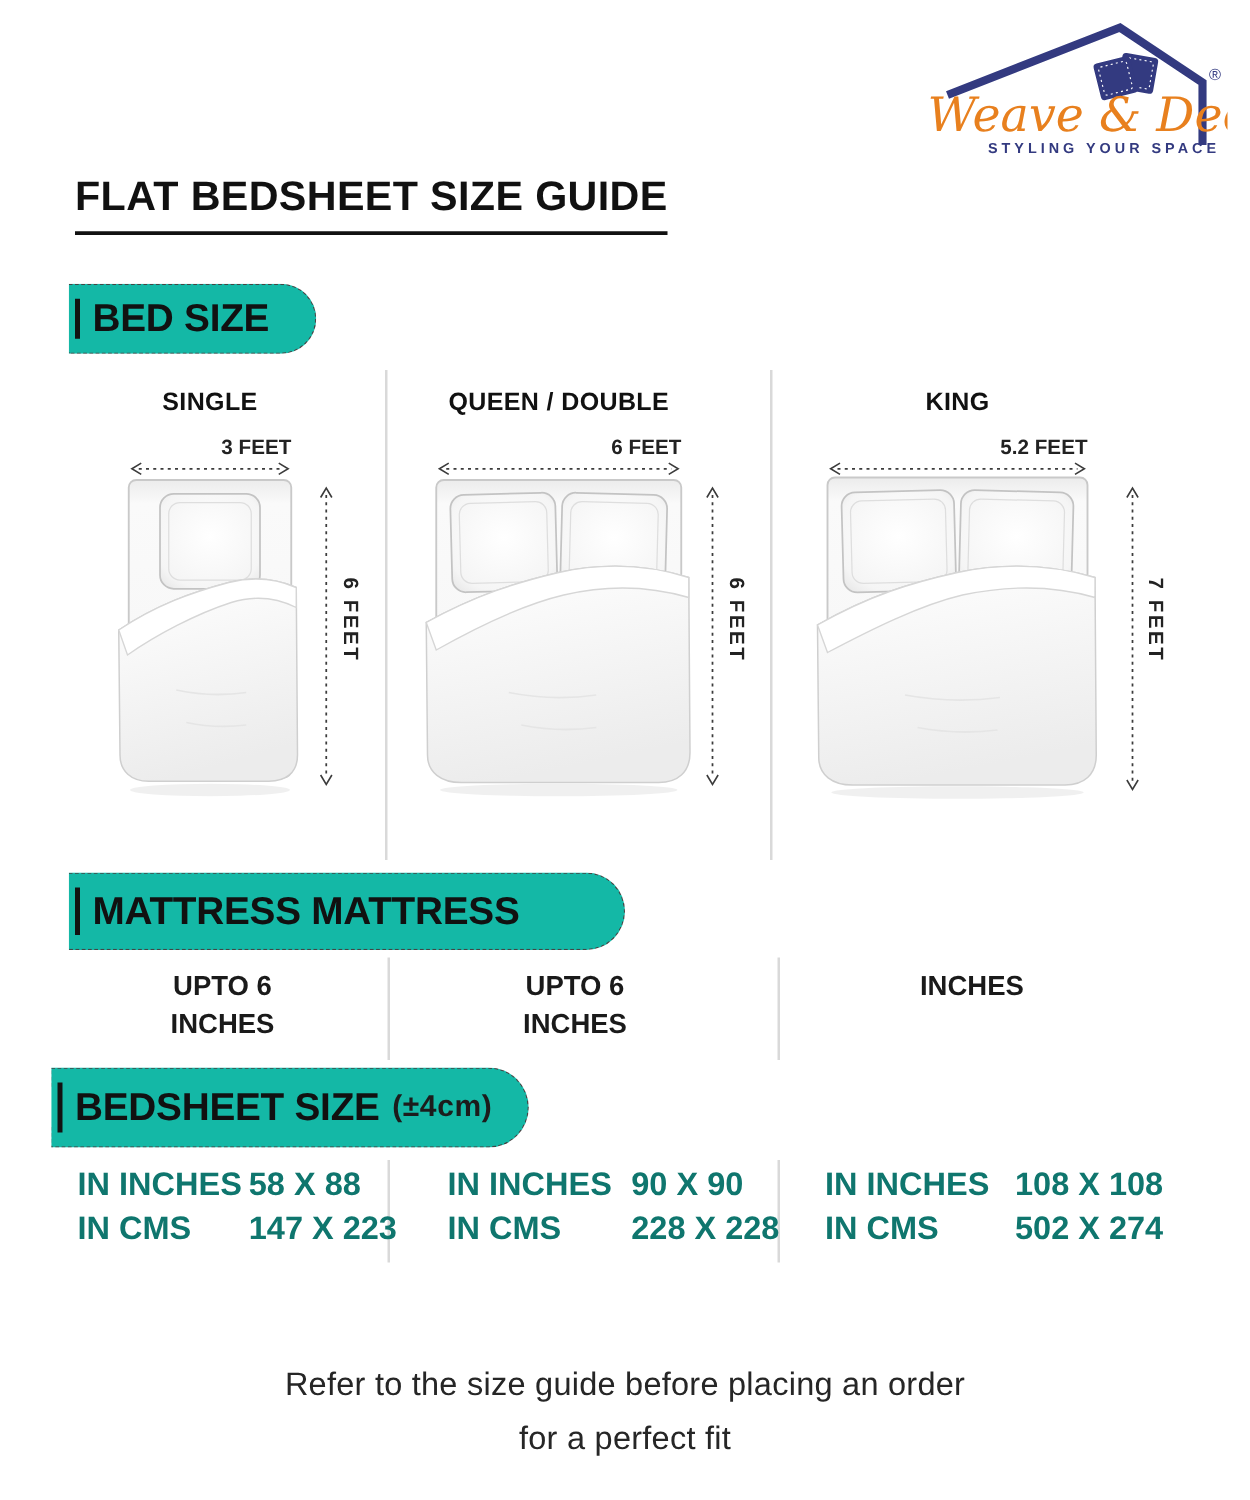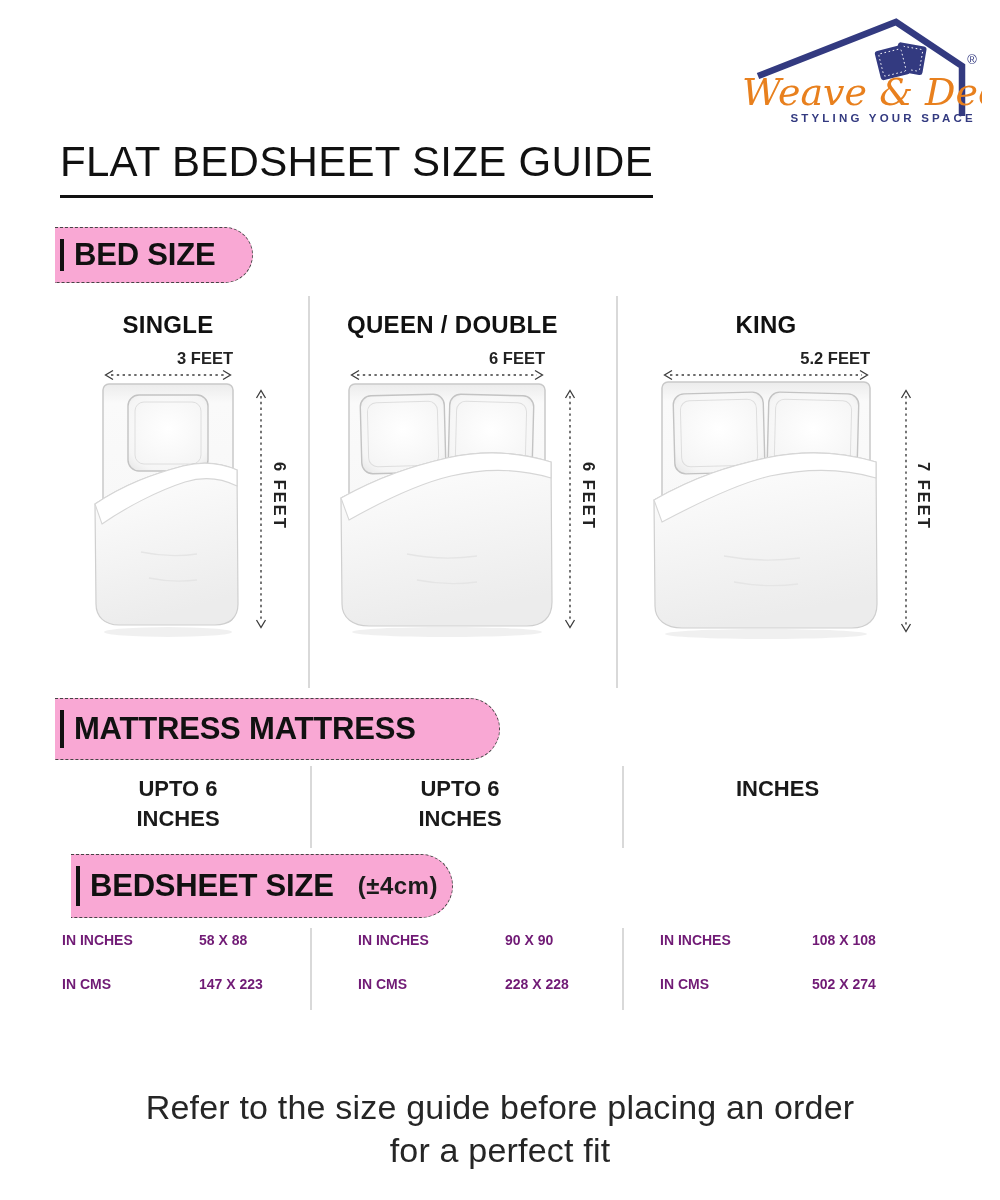--- a/index.html
+++ b/index.html
@@ -4,62 +4,62 @@
 <style>
   html,body{margin:0;padding:0;background:#ffffff;}
   .page{position:relative;width:1000px;height:1200px;background:#ffffff;overflow:hidden;
         font-family:"Liberation Sans",sans-serif;color:#161616;}
   .abs{position:absolute;}
 
   
   .logo{left:738px;top:12px;width:244px;height:114px;}
 
   
-  .title{left:60px;top:138px;font-size:42px;font-weight:normal;letter-spacing:0.3px;
+  .title{left:60px;top:138px;font-size:33px;font-weight:bold;letter-spacing:0.3px;
          color:#111;border-bottom:3.5px solid #111;padding-bottom:9px;white-space:nowrap;}
 
   
   .pill{border:1.7px dashed #454545;border-left:none;display:flex;align-items:center;
-        padding-left:19px;background:#f9a8d4;}
+        padding-left:19px;background:#14b8a6;}
   .pill::before{content:"";position:absolute;left:5px;top:11px;bottom:11px;width:3.5px;background:#121212;}
   .pill-label{font-size:31px;font-weight:bold;letter-spacing:-0.2px;color:#111;white-space:nowrap;}
   .pill-bedsize{left:55px;top:227px;width:178px;height:54px;border-radius:0 29px 29px 0;}
   .pill-mattress{left:55px;top:698px;width:425px;height:60px;border-radius:0 33px 33px 0;}
-  .pill-sheet{left:71px;top:854px;width:362px;height:62px;border-radius:0 35px 35px 0;gap:14px;}
+  .pill-sheet{left:41px;top:854px;width:362px;height:62px;border-radius:0 35px 35px 0;}
   .pill-tol{font-size:24px;font-weight:700;color:#1c1c1c;margin-left:10px;letter-spacing:0.5px;white-space:nowrap;}
 
   
-  .colname{top:311px;font-size:24px;font-weight:bold;letter-spacing:0.3px;text-align:center;color:#111;white-space:nowrap;}
+  .colname{top:311px;font-size:20px;font-weight:bold;letter-spacing:0.3px;text-align:center;color:#111;white-space:nowrap;}
   .n1{left:68px;width:200px;} .n2{left:347px;width:200px;} .n3{left:666px;width:200px;text-align:center;}
   .wlabel{top:349px;font-size:16.5px;font-weight:bold;text-align:right;color:#222;white-space:nowrap;}
   .w1{left:103px;width:130px;} .w2{left:349px;width:196px;} .w3{left:662px;width:208px;}
   .ha{top:368px;} .ha1{left:103px;} .ha2{left:349px;} .ha3{left:662px;}
   .bed1{left:91px;top:382px;} .bed2{left:337px;top:382px;} .bed3{left:650px;top:380px;}
   .va{top:388px;} .va1{left:254px;} .va2{left:563px;} .va3{left:899px;}
   .vlabel{writing-mode:vertical-rl;font-size:16.5px;font-weight:bold;letter-spacing:2px;color:#222;top:462px;white-space:nowrap;}
   .v1{left:270px;} .v2{left:579px;} .v3{left:914px;}
 
   
   .vdiv{width:1.5px;background:#d9d9d9;}
   .dv-bed1{left:308px;top:296px;height:392px;} .dv-bed2{left:616px;top:296px;height:392px;}
   .dv-mat1{left:310px;top:766px;height:82px;}  .dv-mat2{left:622px;top:766px;height:82px;}
   .dv-sh1{left:310px;top:928px;height:82px;}   .dv-sh2{left:622px;top:928px;height:82px;}
 
   
   .thick{top:774px;text-align:center;font-size:22px;font-weight:600;line-height:30px;color:#1a1a1a;white-space:nowrap;}
   .t1{left:68px;width:220px;} .t2{left:350px;width:220px;} .t3{left:665px;width:225px;}
 
   
-  .sheet{top:932px;display:grid;row-gap:28px;font-size:14px;font-weight:600;color:#701a75;white-space:nowrap;}
+  .sheet{top:932px;display:grid;row-gap:4px;font-size:26px;font-weight:600;color:#0f766e;white-space:nowrap;}
   .s1{left:62px;grid-template-columns:137px auto;}
   .s2{left:358px;grid-template-columns:147px auto;}
   .s3{left:660px;grid-template-columns:152px auto;}
 
   
-  .footer{left:0;right:0;top:1086px;text-align:center;font-size:34px;font-weight:300;
+  .footer{left:0;right:0;top:1086px;text-align:center;font-size:26px;font-weight:300;
           line-height:43px;letter-spacing:0.2px;color:#262626;}
 </style>
 </head>
 <body>
 
 <div class="page">
 
   <svg width="0" height="0" style="position:absolute" aria-hidden="true">
     <defs>
       <linearGradient id="gmat" x1="0" y1="0" x2="0" y2="1">

